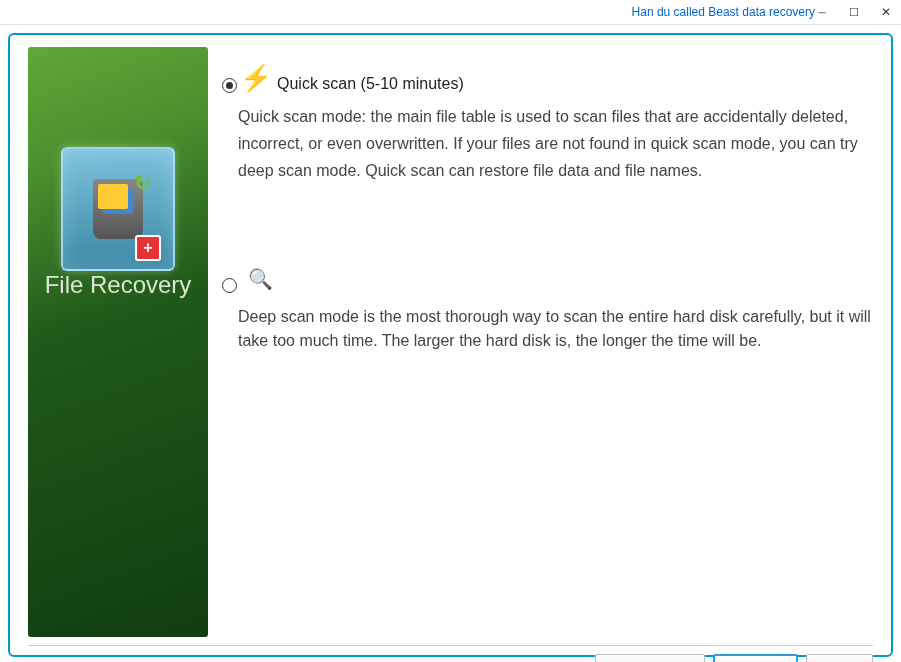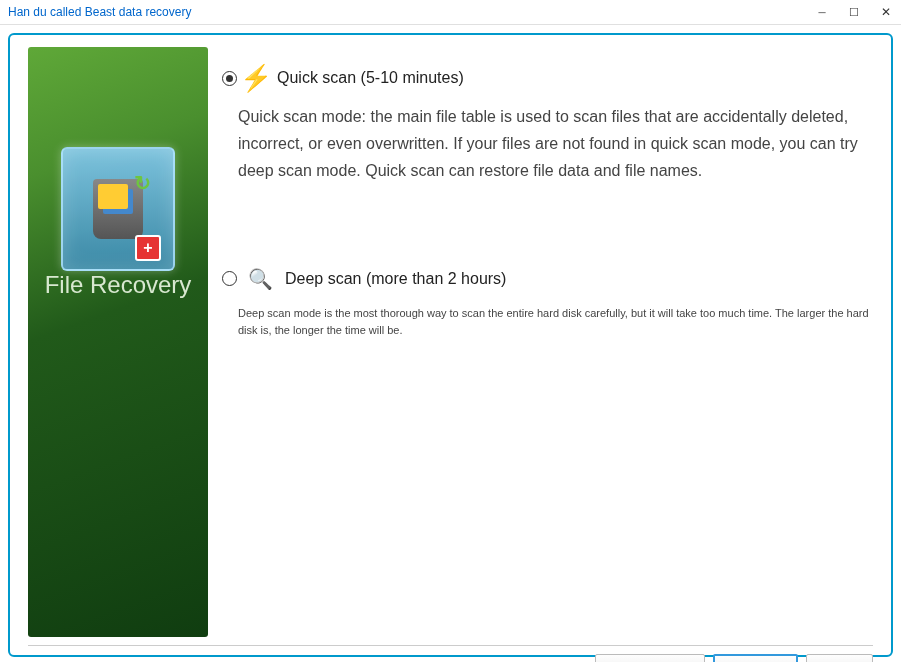--- a/index.html
+++ b/index.html
@@ -6,21 +6,21 @@
       margin: 0;
       font-family: Arial, sans-serif;
       background: #fff;
       width: 901px;
       height: 662px;
       overflow: hidden;
     }
     .titlebar {
       height: 24px;
       display: flex;
-      justify-content: space-between;
+      justify-content: flex-end;
       align-items: center;
       padding: 0 8px;
       border-bottom: 1px solid #e0e0e0;
     }
     .titlebar-title {
       color: #0066cc;
       font-size: 12px;
     }
     .titlebar-controls {
       display: flex;
@@ -128,21 +128,21 @@
       flex: 1;
       padding-top: 16px;
     }
     .section-title {
       font-size: 15px;
       color: #222;
       margin-bottom: 22px;
     }
     .option-row {
       display: flex;
-      align-items: center;
+      align-items: flex-end;
       gap: 10px;
       margin-bottom: 10px;
     }
     .radio {
       width: 13px;
       height: 13px;
       border-radius: 50%;
       border: 1.5px solid #333;
       display: flex;
       align-items: center;
@@ -184,21 +184,21 @@
       color: #222;
     }
     .option-desc {
       font-size: 16px;
       color: #444;
       line-height: 1.7;
       margin: 8px 0 80px 16px;
       max-width: 640px;
     }
     .option-desc2 {
-      font-size: 11px;
+      font-size: 16px;
       color: #444;
       line-height: 1.55;
       margin: 12px 0 0 16px;
       max-width: 640px;
     }
     .divider {
       margin: 8px 18px 0 18px;
       border-top: 1px solid #ccc;
     }
     .button-row {
@@ -253,21 +253,20 @@
       <div class="option-row">
         <span class="radio selected"></span>
         <span class="lightning-icon"></span>
         <span class="option-label">Quick scan (5-10 minutes)</span>
       </div>
       <div class="option-desc">Quick scan mode: the main file table is used to scan files that are accidentally deleted, incorrect, or even overwritten. If your files are not found in quick scan mode, you can try deep scan mode. Quick scan can restore file data and file names.</div>
 
       <div class="option-row">
         <span class="radio"></span>
         <span class="magnify-icon"></span>
-        <span class="option-label">Deep scan (more than 2 hours)</span>
       </div>
       <div class="option-desc2">Deep scan mode is the most thorough way to scan the entire hard disk carefully, but it will take too much time. The larger the hard disk is, the longer the time will be.</div>
     </div>
   </div>
 
   <div class="divider"></div>
   <div class="button-row">
     <div class="btn disabled">&lt;Previous step</div>
     <div class="btn primary">Next Step</div>
     <div class="btn">Cancel</div>

